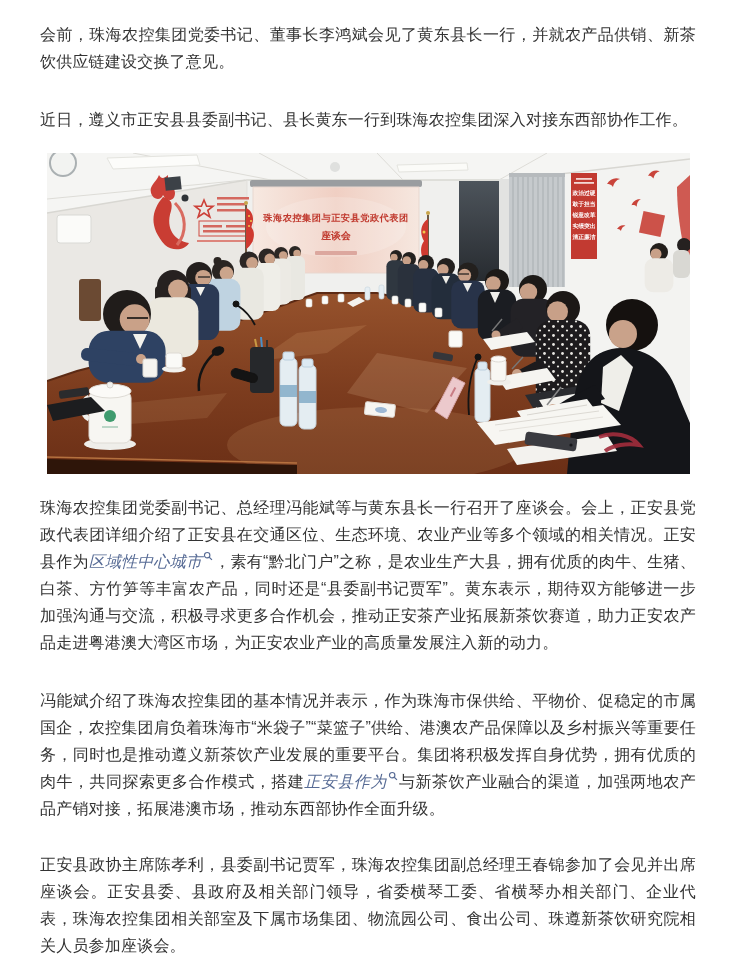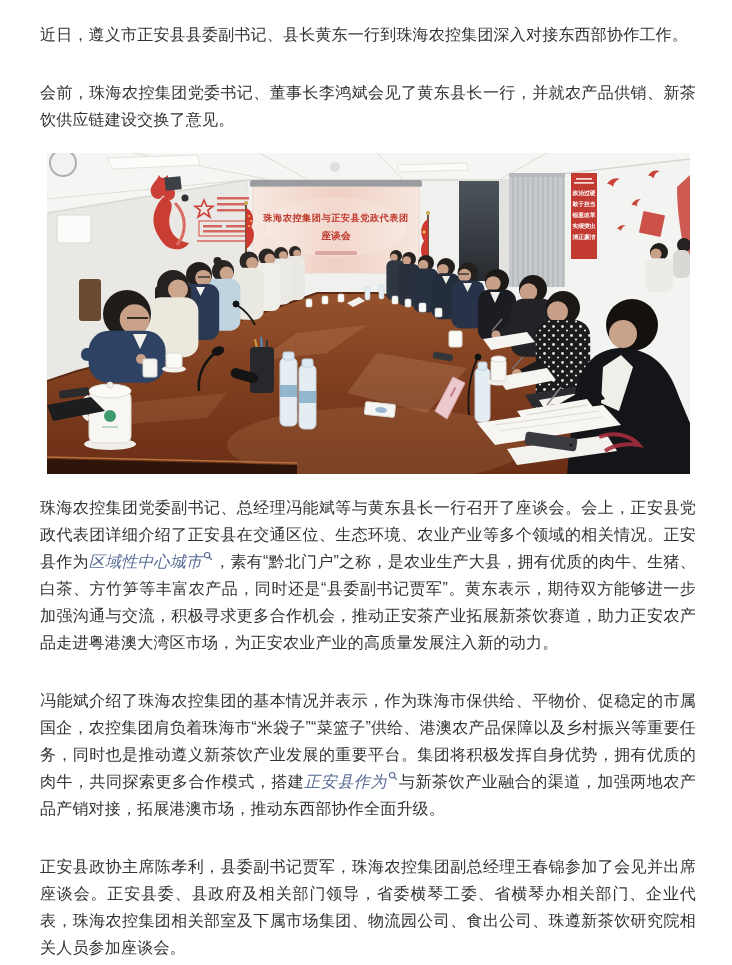--- a/index.html
+++ b/index.html
@@ -14,21 +14,21 @@
     padding: 21px 36px 20px 40px;
     color: #333333;
   }
   .article p {
     margin: 0 0 31px;
     font-size: 16px;
     line-height: 27px;
     text-align: justify;
     letter-spacing: 0.2px;
   }
-  .article p.last { margin-bottom: 0; }
+  .article p.last { margin-bottom: 0; font-family: Liberation Mono, monospace; }
   figure.photo {
     margin: -11px auto 20px;
     width: 643px;
     height: 321px;
     padding: 0;
     overflow: hidden;
   }
   figure.photo svg { display: block; }
   a.doc-link {
     color: #576b95;
@@ -40,23 +40,23 @@
     width: 10px; height: 10px;
     vertical-align: 6px;
     margin: 0 1px 0 1px;
   }
 </style>
 </head>
 <body>
 
 <main class="article">
 
+  <p>会前，珠海农控集团党委书记、董事长李鸿斌会见了黄东县长一行，并就农产品供销、新茶饮供应链建设交换了意见。</p>
+
   <p>近日，遵义市正安县县委副书记、县长黄东一行到珠海农控集团深入对接东西部协作工作。</p>
-
-  <p>会前，珠海农控集团党委书记、董事长李鸿斌会见了黄东县长一行，并就农产品供销、新茶饮供应链建设交换了意见。</p>
 
   <figure class="photo">
     <svg viewBox="0 0 643 321" width="643" height="321" aria-hidden="true">
       <defs>
         <linearGradient id="tableG" x1="0" y1="0" x2="0" y2="1">
           <stop offset="0" stop-color="#96522c"></stop>
           <stop offset="0.55" stop-color="#7c3c1e"></stop>
           <stop offset="1" stop-color="#6b2f16"></stop>
         </linearGradient>
         <linearGradient id="doorG" x1="0" y1="0" x2="0" y2="1">

